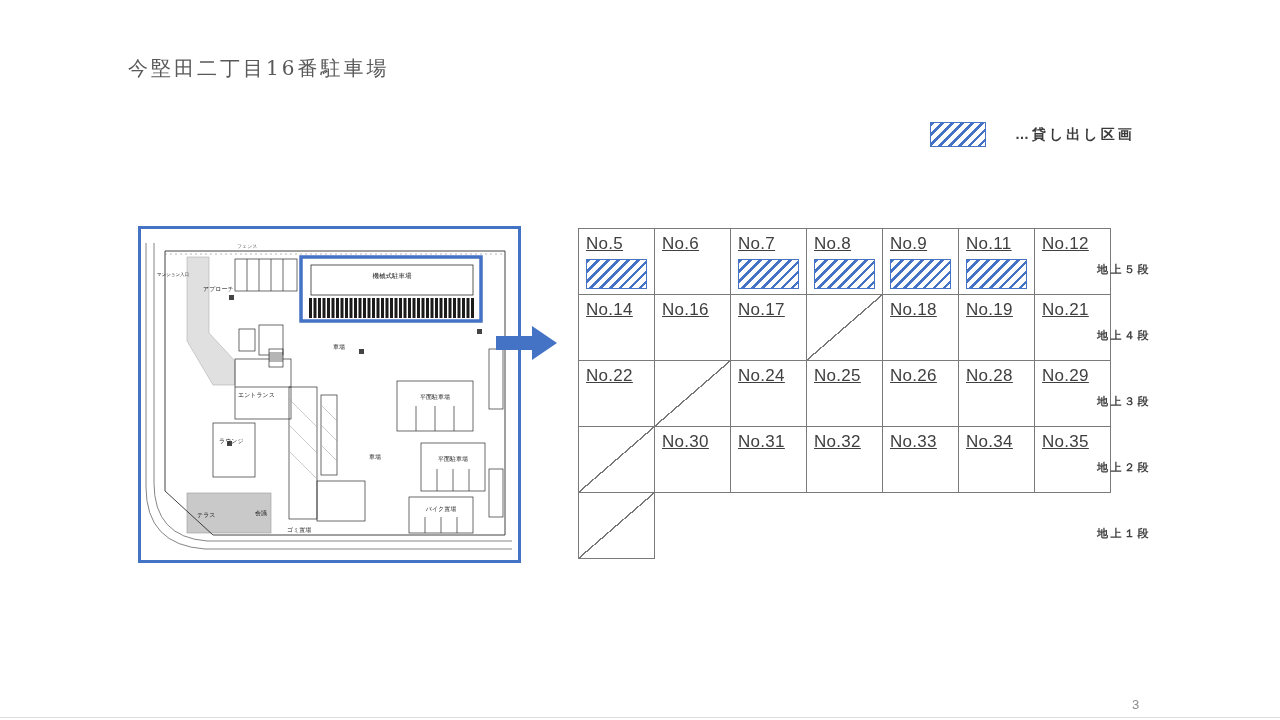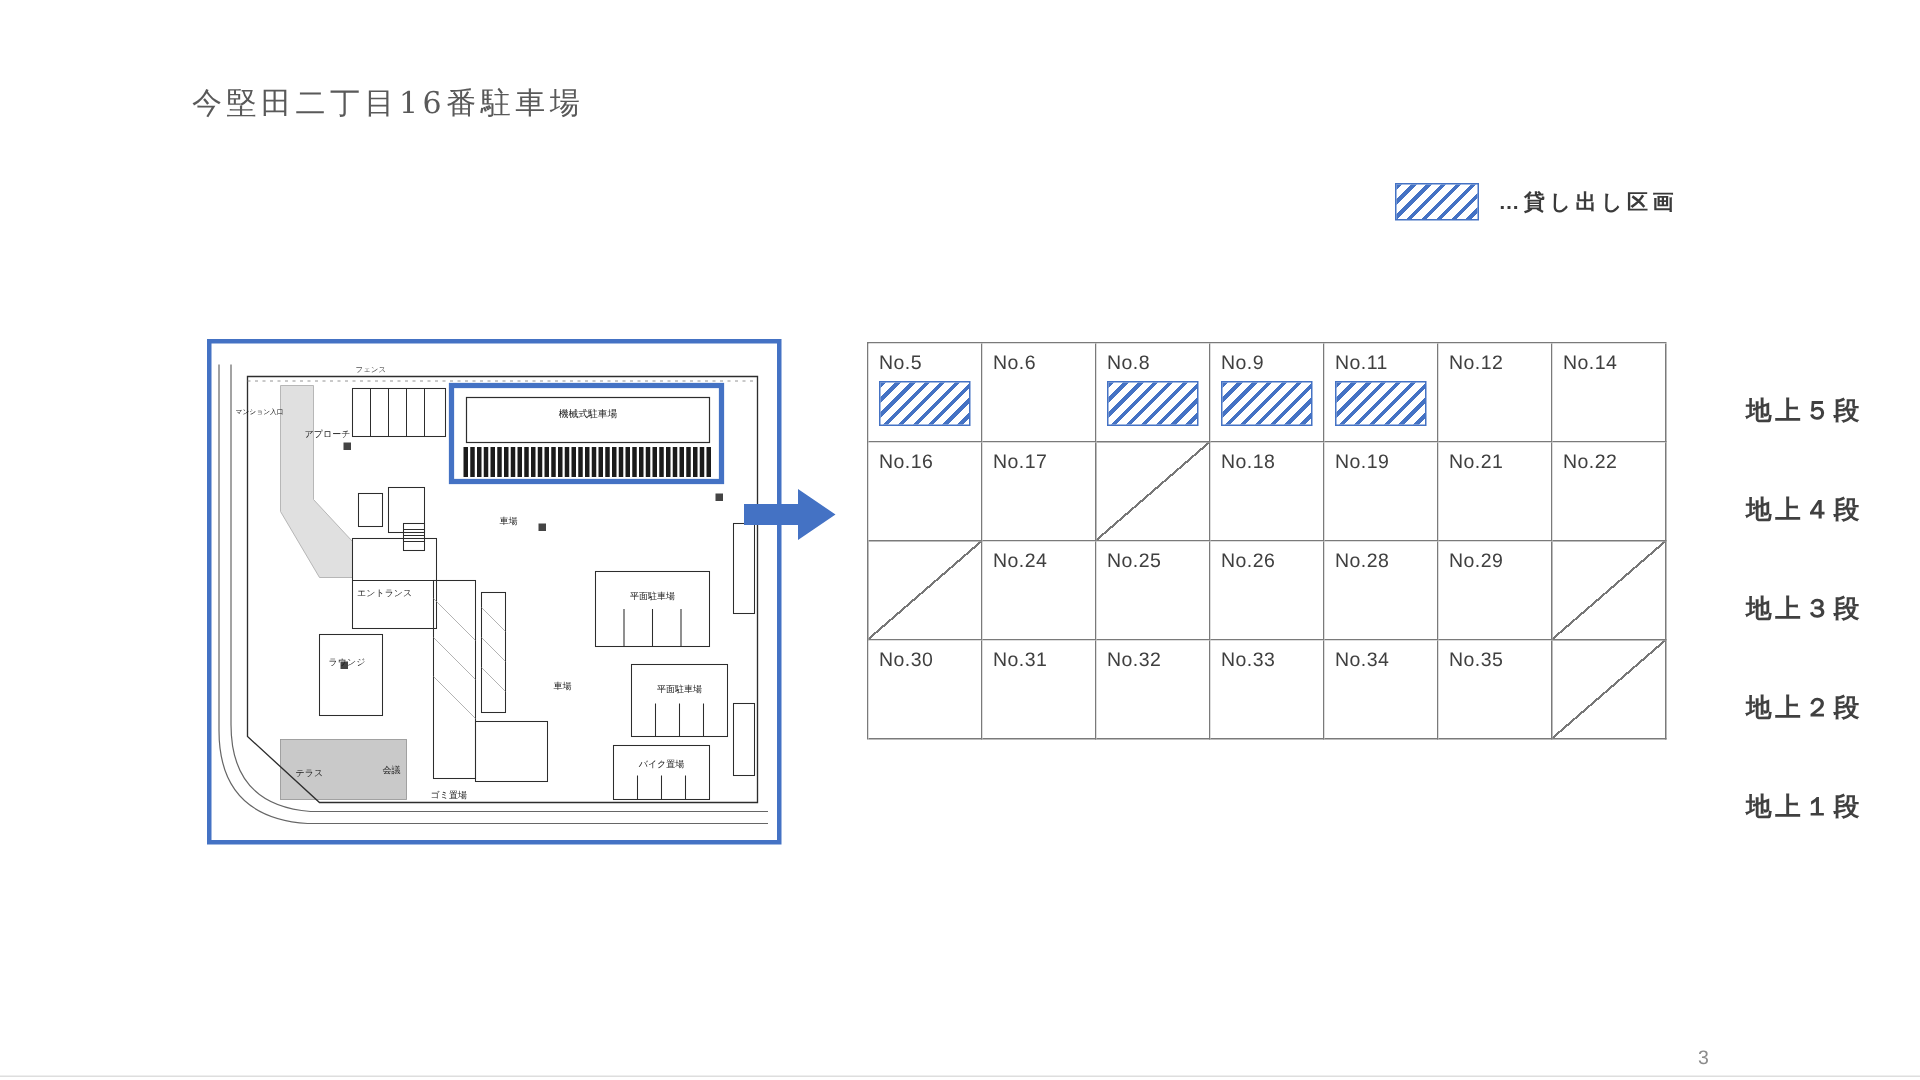--- a/index.html
+++ b/index.html
@@ -5,21 +5,21 @@
   html,body { margin:0; padding:0; background:#fff; }
   .slide {
     position:relative; width:1280px; height:720px; background:#ffffff;
     font-family:"Liberation Sans", sans-serif; overflow:hidden;
   }
   .title {
     position:absolute; left:128px; top:55px;
     font-family:"DejaVu Serif","Liberation Serif",serif;
     font-size:20px; letter-spacing:3px; color:#595959; font-weight:500;
   }
-  .legend { position:absolute; left:930px; top:122px; display:flex; align-items:center; gap:13px; }
+  .legend { position:absolute; left:930px; top:122px; display:flex; align-items:center; gap:29px; }
   .legend-swatch {
     width:56px; height:25px; box-sizing:border-box;
     border:1.5px solid #4472C4; background-color:#fff;
     background-image:repeating-linear-gradient(135deg,#4472C4 0 2.5px, rgba(0,0,0,0) 2.5px 7px);
   }
   .legend-label { font-size:14px; font-weight:bold; color:#3a3a3a; letter-spacing:3px; white-space:nowrap; }
 
   .map-box {
     position:absolute; left:138px; top:226px; width:377px; height:331px;
     border:3px solid #4472C4; background:#fff; box-sizing:content-box;
@@ -28,35 +28,35 @@
 
   .ptable {
     position:absolute; left:578px; top:228px;
     display:grid; grid-template-columns:repeat(7,76px); grid-auto-rows:66px;
     border-top:1px solid #7a7a7a; border-left:1px solid #7a7a7a;
   }
   .cell {
     border-right:1px solid #7a7a7a; border-bottom:1px solid #7a7a7a;
     box-sizing:border-box; padding:5px 0 0 7px; background:#fff;
   }
-  .cell .no { display:block; font-size:13px; color:#404040; letter-spacing:0.3px; }
+  .cell .no { display:block; font-size:17px; color:#404040; letter-spacing:0.3px;text-decoration:underline; }
   .cell .swatch {
     display:block; width:61px; height:30px; margin-top:5px; box-sizing:border-box;
     border:1px solid #4472C4;
     background-image:repeating-linear-gradient(135deg,#4472C4 0 2.5px, rgba(0,0,0,0) 2.5px 7px);
   }
   .cell.diag {
     padding:0;
     background:linear-gradient(to bottom right,
       rgba(0,0,0,0) calc(50% - 0.7px),
       #777 calc(50% - 0.7px) calc(50% + 0.7px),
       rgba(0,0,0,0) calc(50% + 0.7px));
   }
   .tier {
-    position:absolute; left:1164px; font-size:17px; font-weight:bold;
+    position:absolute; left:1097px; font-size:11px; font-weight:bold;
     color:#404040; letter-spacing:2.5px; white-space:nowrap;
   }
   .pagenum { position:absolute; left:1132px; top:697px; font-size:13px; color:#8c8c8c; }
   .bottom-rule { position:absolute; left:0; right:0; bottom:2px; height:1px; background:#dedede; }
   svg text { font-family:"Liberation Sans", sans-serif; }
 </style>
 </head>
 <body>
 
 <div class="slide">
@@ -143,20 +143,24 @@
   <div class="ptable">
 
     <div class="cell">
         <span class="no">No.5</span>
         <span class="swatch"></span>
       </div>
     <div class="cell">
         <span class="no">No.6</span>
       </div>
     <div class="cell">
+        <span class="no">No.7</span>
+        <span class="swatch"></span>
+      </div>
+    <div class="cell">
         <span class="no">No.8</span>
         <span class="swatch"></span>
       </div>
     <div class="cell">
         <span class="no">No.9</span>
         <span class="swatch"></span>
       </div>
     <div class="cell">
         <span class="no">No.11</span>
         <span class="swatch"></span>

